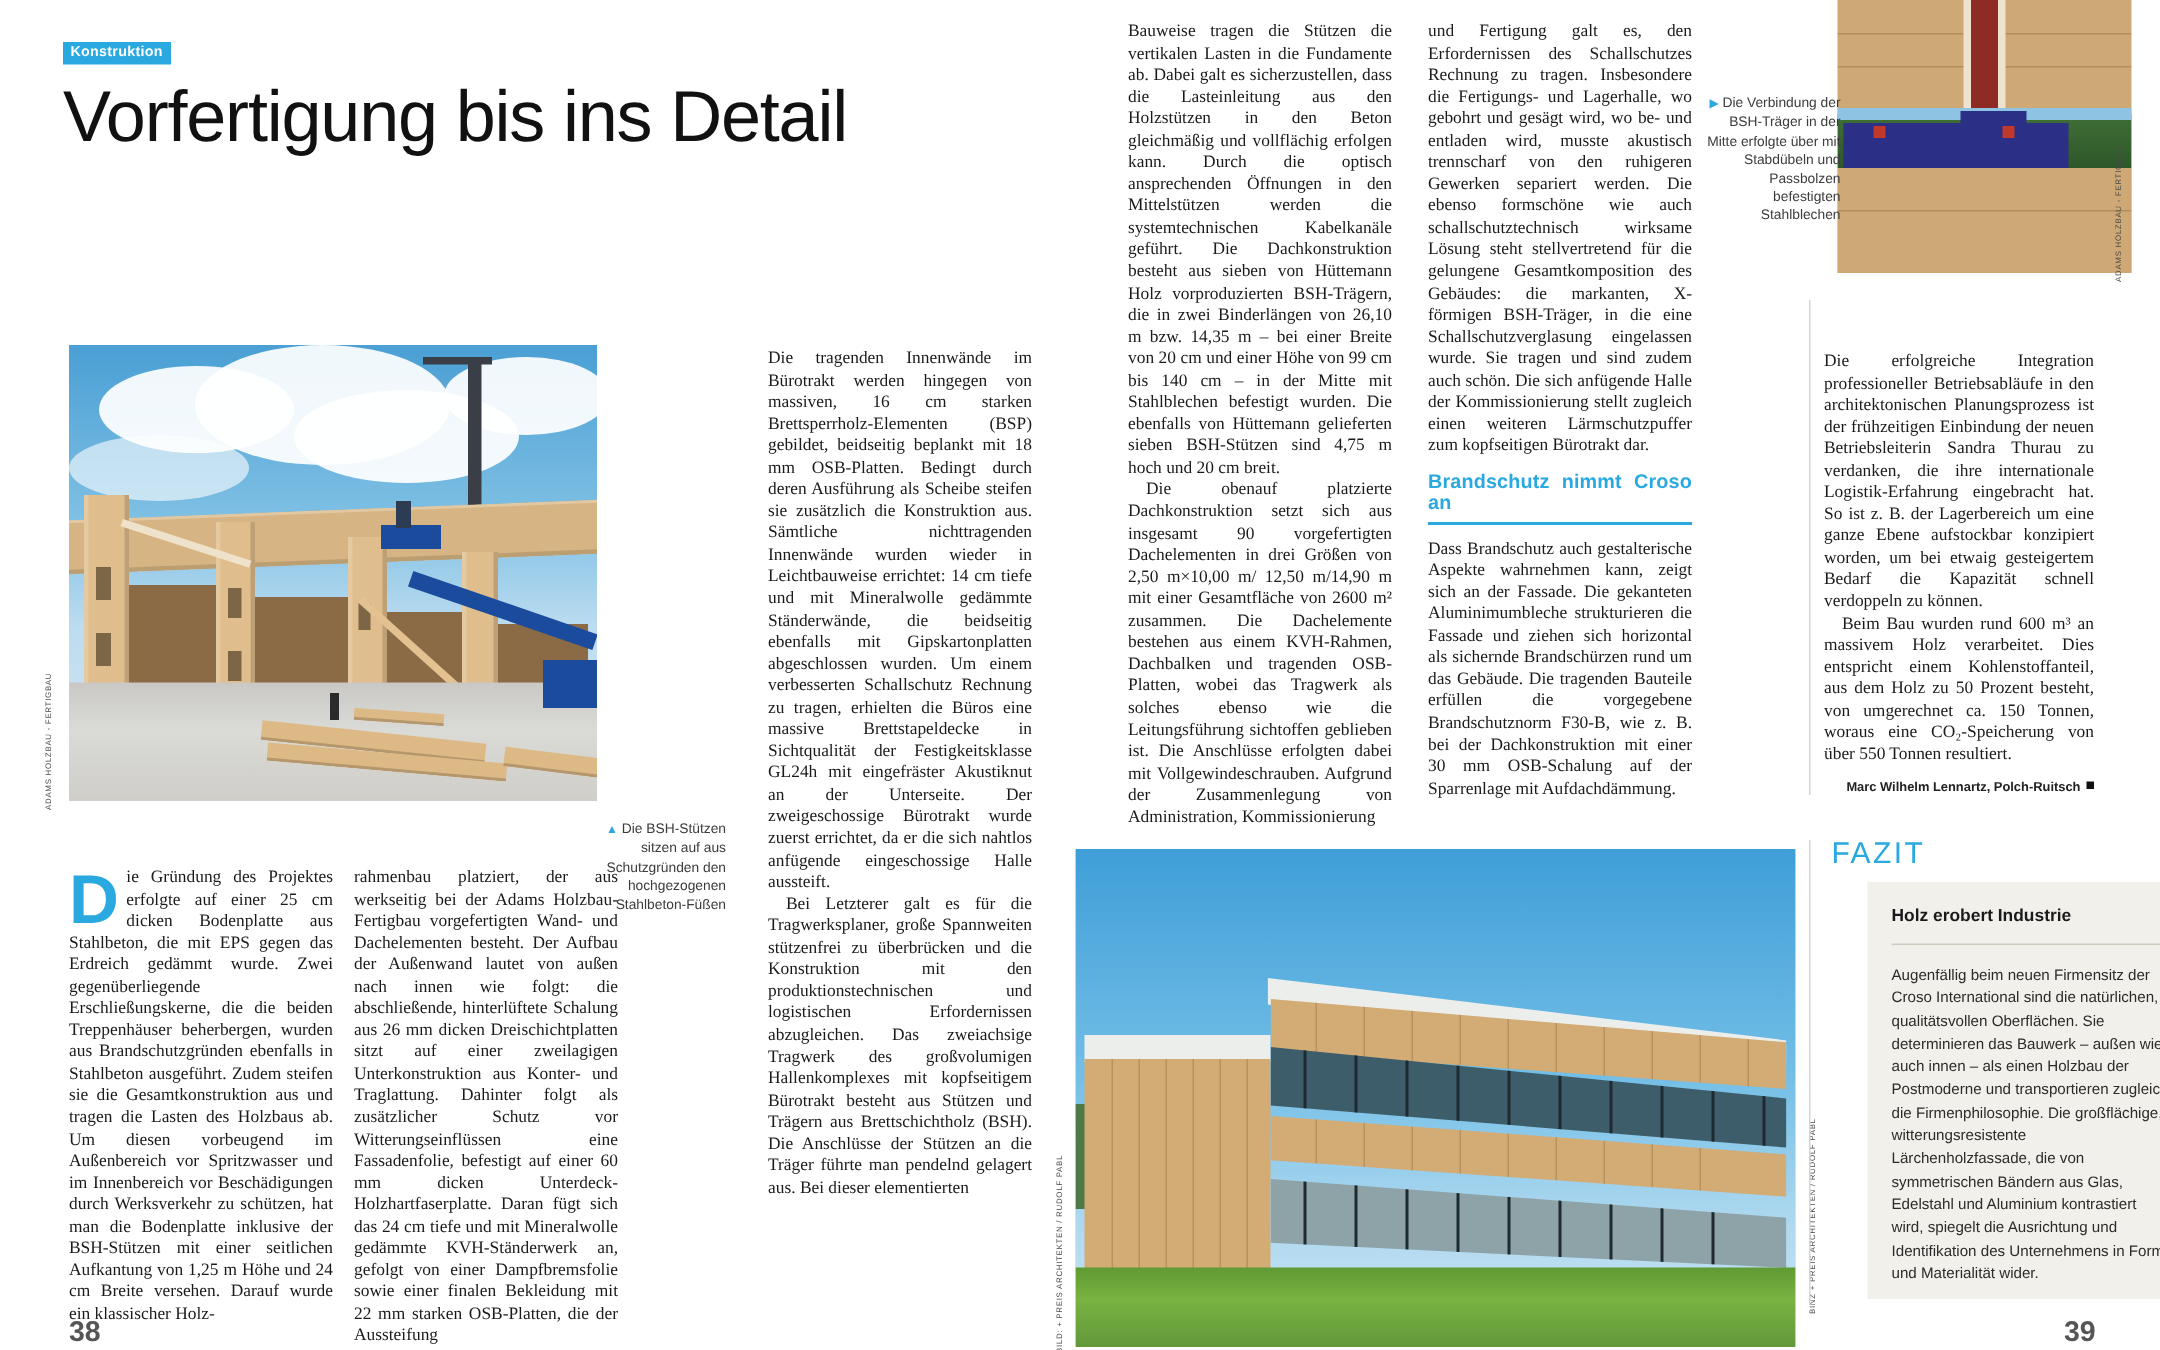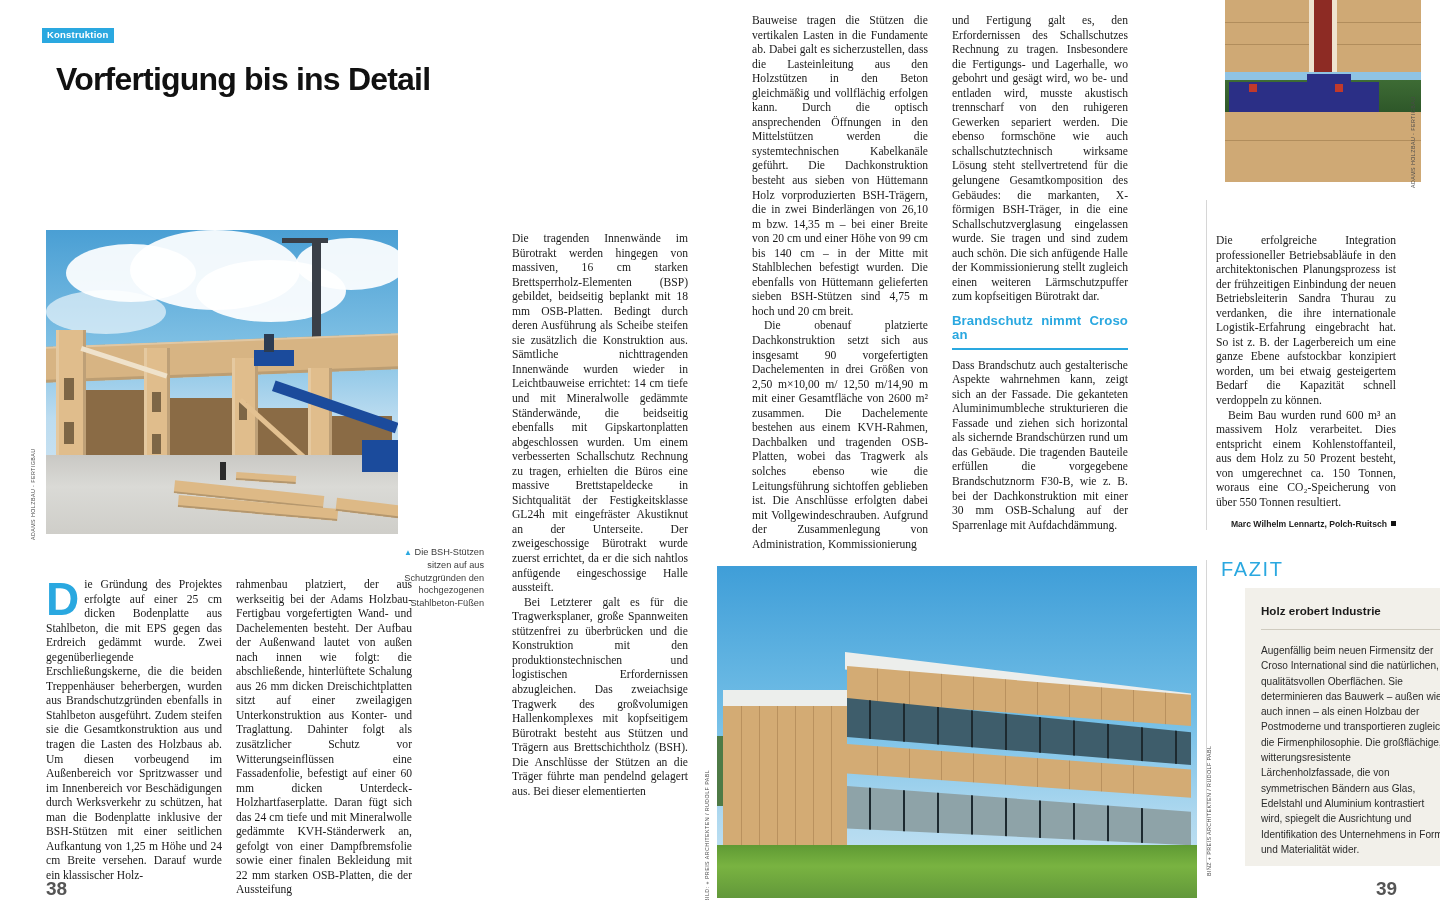--- a/index.html
+++ b/index.html
@@ -47,26 +47,25 @@
     line-height: 1;
   }
 
   
   .headline {
     position: absolute;
     left: 42px;
     top: 52px;
     width: 640px;
     font-family: "Liberation Sans", sans-serif;
-    font-weight: bold;
-    font-size: 32px;
+    font-weight: normal;
+    font-size: 48px;
     line-height: 54px;
     letter-spacing: -0.8px;
     color: #111111;
-    margin-left: 14px;
   }
 
   
   .lead {
     position: absolute;
     left: 42px;
     top: 126px;
     width: 420px;
     font-family: "Liberation Sans", sans-serif;
     font-weight: bold;
@@ -341,20 +340,24 @@
     <div class="bluetruck" style="left:4px; top:82px; width:150px; height:30px;"></div>
     <div style="position:absolute; left:82px; top:74px; width:44px; height:38px; background:#2b2f86;"></div>
     <div style="position:absolute; left:24px; top:84px; width:8px; height:8px; background:#c0392b;"></div>
     <div style="position:absolute; left:110px; top:84px; width:8px; height:8px; background:#c0392b;"></div>
     <div class="beamwood" style="left:0; top:112px; width:100%; height:70px;"></div>
     <div style="position:absolute; left:0; top:140px; width:100%; height:1px; background:rgba(110,75,35,.3);"></div>
   </div>
 
   <div class="credit" style="left:1416px; top:182px;">ADAMS HOLZBAU - FERTIGBAU</div>
 
+  <div class="caption" style="left:1135px; top:62px; width:92px;">
+    <span class="arrow">▶</span>
+    <span>Die Verbindung der BSH-Träger in der Mitte erfolgte über mit Stabdübeln und Passbolzen befestigten Stahlblechen</span>
+  </div>
 
   <div class="body-col" style="left:1216px; top:234px; width:180px; height:300px;">
     <p>Die erfolgreiche Integration professioneller Betriebsabläufe in den architektonischen Planungsprozess ist der frühzeitigen Einbindung der neuen Betriebsleiterin Sandra Thurau zu verdanken, die ihre internationale Logistik-Erfahrung eingebracht hat. So ist z. B. der Lagerbereich um eine ganze Ebene aufstockbar konzipiert worden, um bei etwaig gesteigertem Bedarf die Kapazität schnell verdoppeln zu können.</p>
     <p>Beim Bau wurden rund 600 m³ an massivem Holz verarbeitet. Dies entspricht einem Kohlenstoffanteil, aus dem Holz zu 50 Prozent besteht, von umgerechnet ca. 150 Tonnen, woraus eine CO₂-Speicherung von über 550 Tonnen resultiert.</p>
     <div class="author">
       <span>Marc Wilhelm Lennartz, Polch-Ruitsch</span><span class="sq"></span>
     </div>
   </div>
 
   <div class="photo" style="left:717px; top:566px; width:480px; height:332px;">

